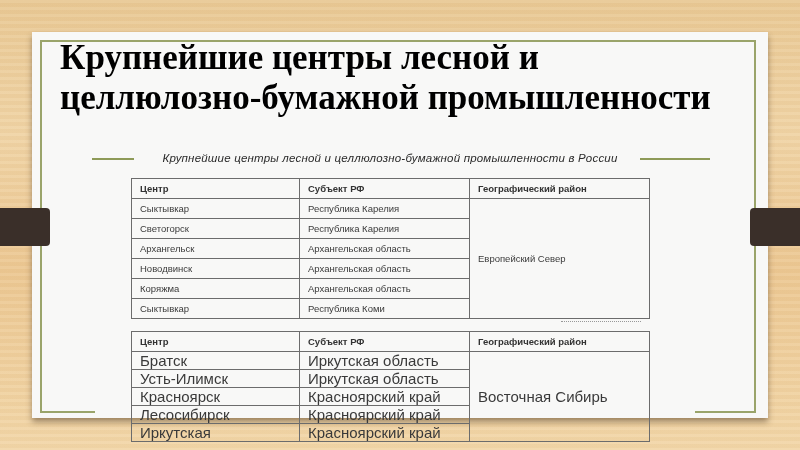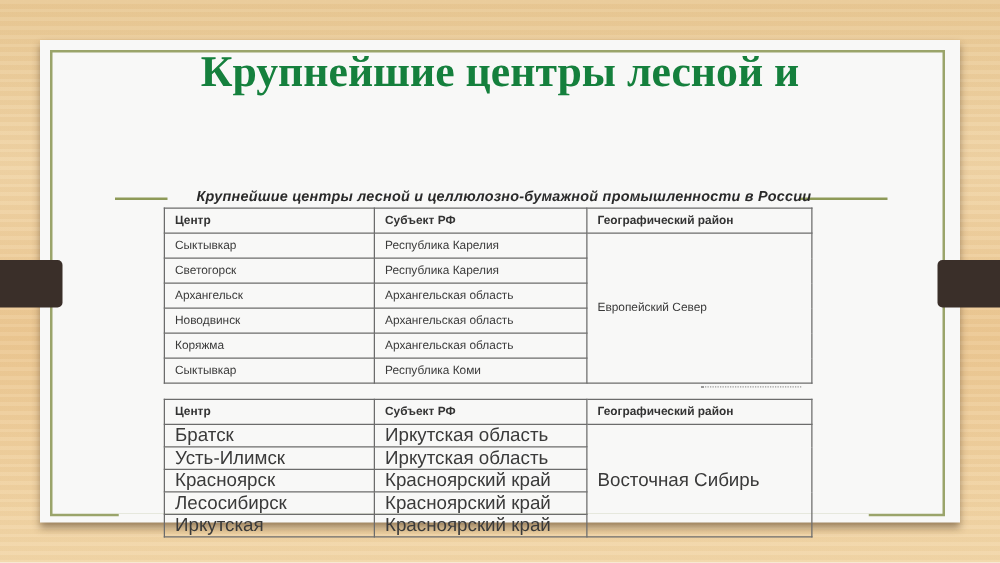--- a/index.html
+++ b/index.html
@@ -24,32 +24,32 @@
   .frame-gap {
     position:absolute; background:#f8f8f7;
   }
   .tab {
     position:absolute; top:208px; width:50px; height:38px; background:#3a2f29;
   }
   .tab.left { left:0; border-radius:0 4px 4px 0; }
   .tab.right { right:0; border-radius:4px 0 0 4px; }
   .title {
     position:absolute; left:60px; top:38px; width:680px;
-    text-align:center; font-family:"Liberation Serif", serif; font-weight:bold;
-    font-size:35px; line-height:40px; color:#15803d;
+    font-family:"Liberation Serif", serif; font-weight:bold;
+    font-size:35px; line-height:40px; color:#000000;
   }
   .rule {
     position:absolute; top:158px; height:2px; background:#8e9a58;
   }
   .table-wrap {
     position:absolute; left:131px; top:152px; width:518px;
   }
   .table-caption {
-    font-weight:bold; font-style:italic; font-size:11.5px; color:#2a2a2a;
-    text-align:right; margin-bottom:2px; letter-spacing:0.2px;
+    font-weight:normal; font-style:italic; font-size:11.5px; color:#2a2a2a;
+    text-align:center; margin-bottom:14px; letter-spacing:0.2px;
   }
   table {
     border-collapse:collapse; width:100%; table-layout:fixed;
     font-size:9.5px; color:#3a3a3a;
   }
   col.c1 { width:168px; } col.c2 { width:170px; } col.c3 { width:180px; }
   th, td { border:1.3px solid #6c6c6c; padding:0 8px; text-align:left; }
   th { font-weight:bold; height:19px; font-size:9.5px; color:#333; }
   .t1 td { height:19px; }
   .t2 td { height:14.5px; font-size:15px; }
@@ -68,20 +68,21 @@
 <div class="wood-grain"></div>
 <div class="paper"></div>
 <div class="frame"></div>
 <div class="frame-gap" style="left:95px;top:411px;width:600px;height:4px;"></div>
 
 <div class="tab left"></div>
 <div class="tab right"></div>
 
 <div class="title">
   <div>Крупнейшие центры лесной и</div>
+  <div>целлюлозно-бумажной промышленности</div>
 </div>
 
 <div class="rule" style="left:92px;width:42px;"></div>
 <div class="rule" style="left:640px;width:70px;"></div>
 
 <div class="table-wrap">
   <div class="table-caption">Крупнейшие центры лесной и целлюлозно-бумажной промышленности в России</div>
 
   <table class="t1">
     <colgroup>

